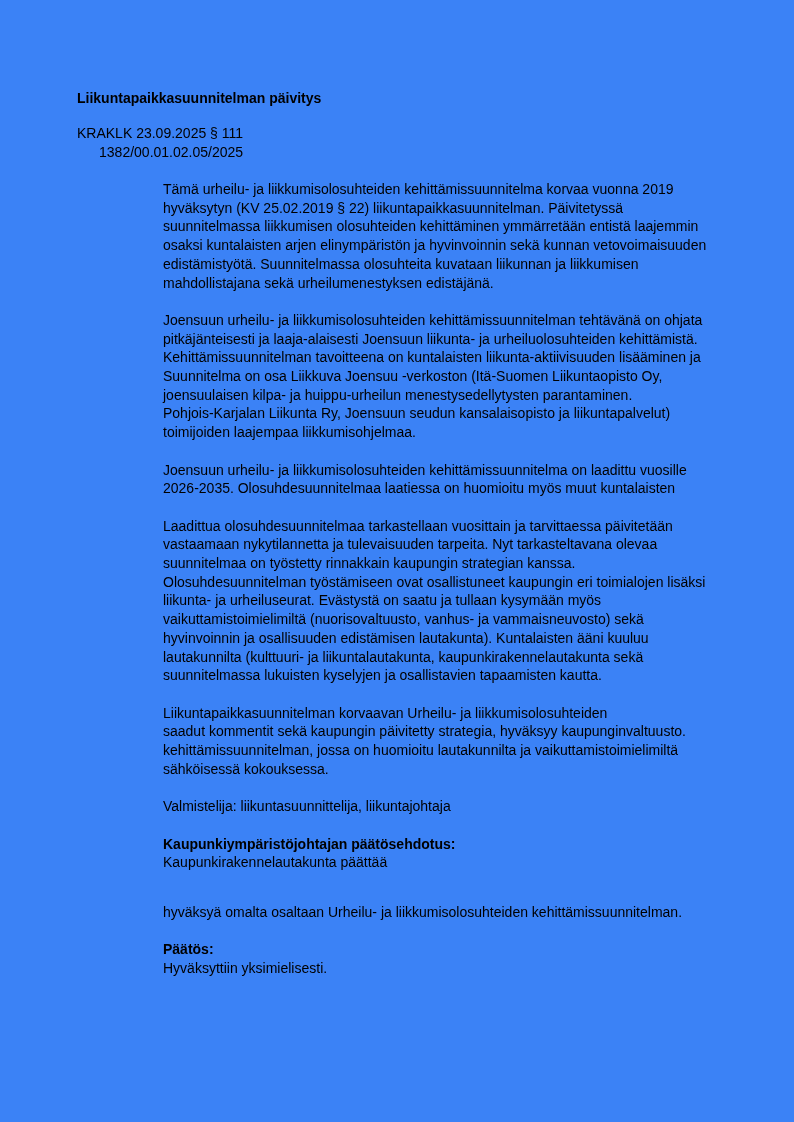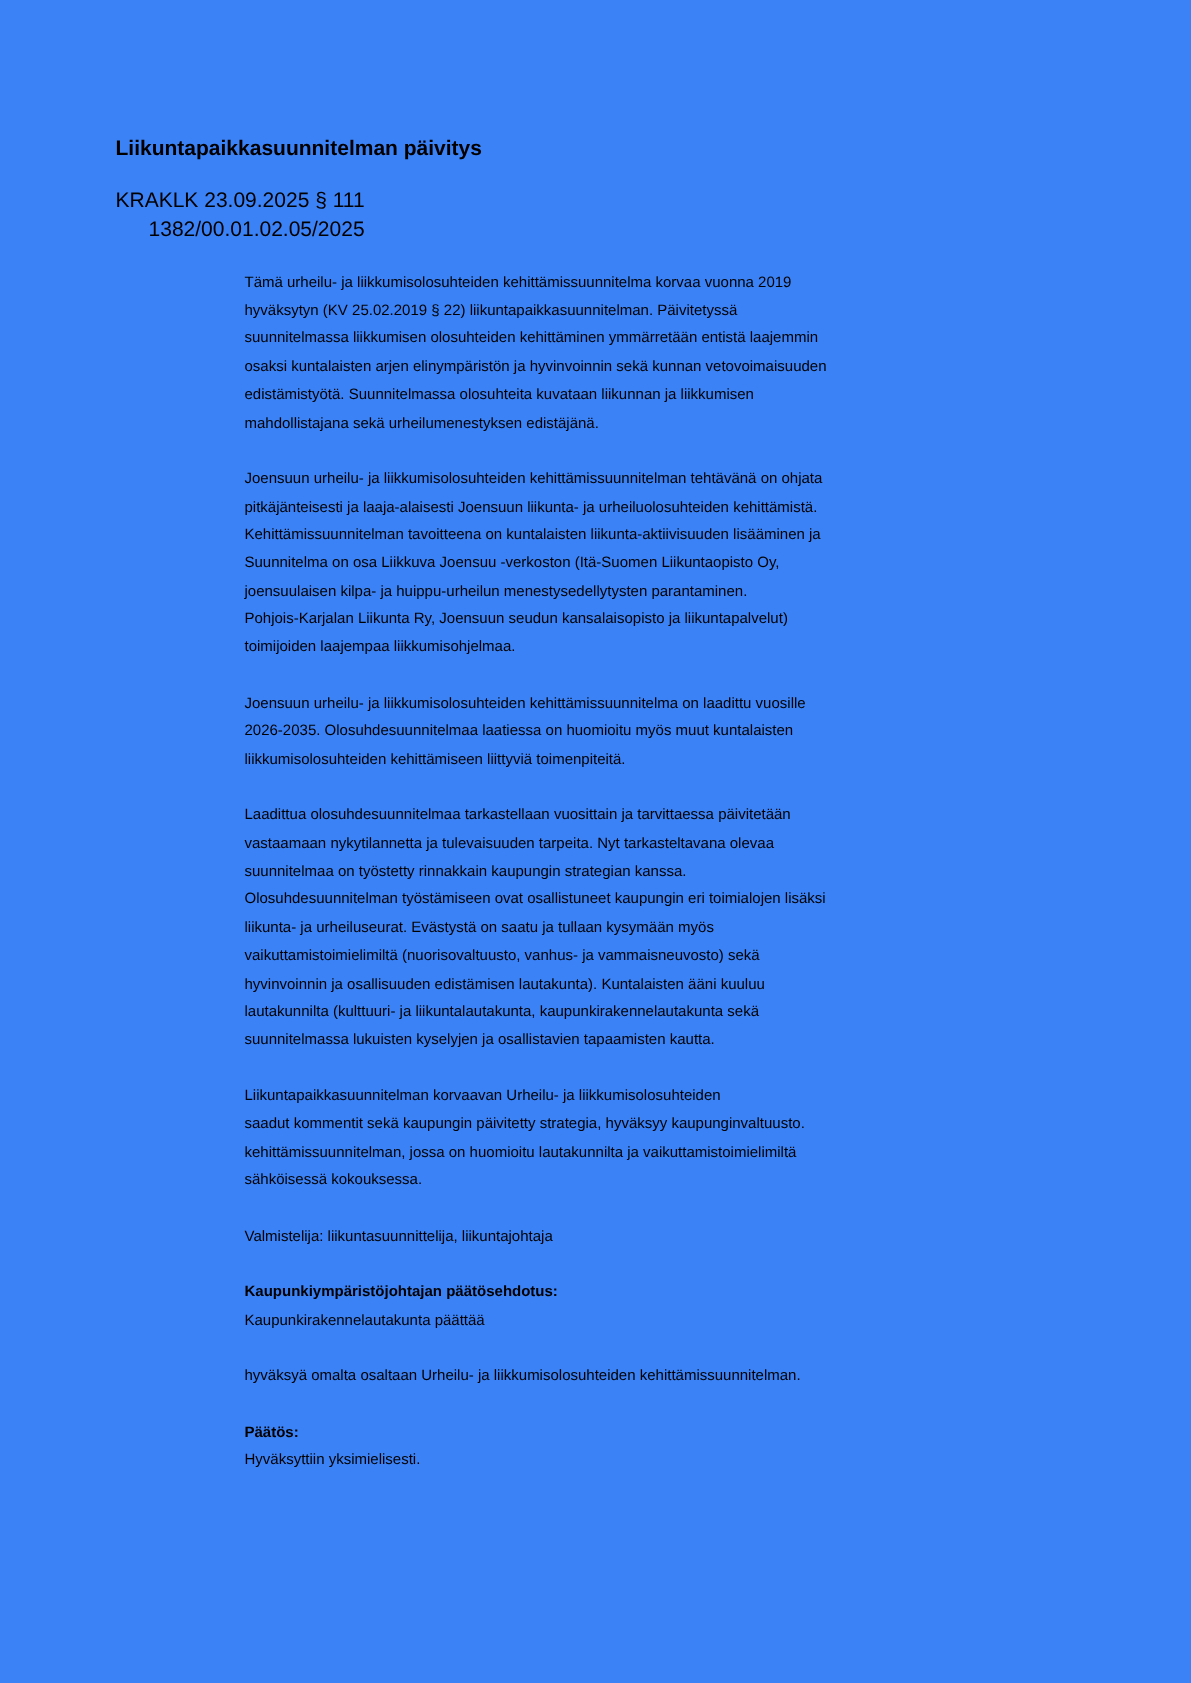--- a/index.html
+++ b/index.html
@@ -2,21 +2,21 @@
 <html><head>
 <meta charset="utf-8">
 <style>
   html, body { margin: 0; padding: 0; background: #ffffff; }
   body { width: 794px; height: 1122px; position: relative; overflow: hidden;
          font-family: "Liberation Sans", sans-serif; color: #000; }
   .page { position: absolute; left: 0; top: 0; width: 794px; height: 1122px; background: #3b82f6; padding-left: 33px; }
   .title { position: absolute; left: 77px; top: 89px; font-size: 14px; font-weight: bold; line-height: 18px; }
   .meta { position: absolute; left: 77px; top: 124px; font-size: 14px; line-height: 19px; text-align: right; }
   .meta div { white-space: nowrap; }
-  .body { position: absolute; left: 163px; top: 180px; width: 580px; font-size: 10px; line-height: 18.7px; }
+  .body { position: absolute; left: 163px; top: 180px; width: 580px; font-size: 14px; line-height: 18.7px; }
   .para { margin: 0 0 18.7px 0; }
   .para span.ln { display: block; white-space: nowrap; }
   .heading { font-weight: bold; }
 </style>
 </head>
 <body>
 
 <div class="page">
   <div class="title">Liikuntapaikkasuunnitelman päivitys</div>
 
@@ -40,21 +40,20 @@
           <span class="ln">pitkäjänteisesti ja laaja-alaisesti Joensuun liikunta- ja urheiluolosuhteiden kehittämistä.</span>
           <span class="ln">Kehittämissuunnitelman tavoitteena on kuntalaisten liikunta-aktiivisuuden lisääminen ja</span>
           <span class="ln">Suunnitelma on osa Liikkuva Joensuu -verkoston (Itä-Suomen Liikuntaopisto Oy,</span>
           <span class="ln">joensuulaisen kilpa- ja huippu-urheilun menestysedellytysten parantaminen.</span>
           <span class="ln">Pohjois-Karjalan Liikunta Ry, Joensuun seudun kansalaisopisto ja liikuntapalvelut)</span>
           <span class="ln">toimijoiden laajempaa liikkumisohjelmaa.</span>
         </div>
         <div class="para">
           <span class="ln">Joensuun urheilu- ja liikkumisolosuhteiden kehittämissuunnitelma on laadittu vuosille</span>
           <span class="ln">2026-2035. Olosuhdesuunnitelmaa laatiessa on huomioitu myös muut kuntalaisten</span>
-          <span class="ln">liikkumisolosuhteiden kehittämiseen liittyviä toimenpiteitä.</span>
         </div>
         <div class="para">
           <span class="ln">Laadittua olosuhdesuunnitelmaa tarkastellaan vuosittain ja tarvittaessa päivitetään</span>
           <span class="ln">vastaamaan nykytilannetta ja tulevaisuuden tarpeita. Nyt tarkasteltavana olevaa</span>
           <span class="ln">suunnitelmaa on työstetty rinnakkain kaupungin strategian kanssa.</span>
           <span class="ln">Olosuhdesuunnitelman työstämiseen ovat osallistuneet kaupungin eri toimialojen lisäksi</span>
           <span class="ln">liikunta- ja urheiluseurat. Evästystä on saatu ja tullaan kysymään myös</span>
           <span class="ln">vaikuttamistoimielimiltä (nuorisovaltuusto, vanhus- ja vammaisneuvosto) sekä</span>
           <span class="ln">hyvinvoinnin ja osallisuuden edistämisen lautakunta). Kuntalaisten ääni kuuluu</span>
           <span class="ln">lautakunnilta (kulttuuri- ja liikuntalautakunta, kaupunkirakennelautakunta  sekä</span>
@@ -65,21 +64,21 @@
           <span class="ln">saadut kommentit sekä kaupungin päivitetty strategia, hyväksyy kaupunginvaltuusto.</span>
           <span class="ln">kehittämissuunnitelman, jossa on huomioitu lautakunnilta  ja vaikuttamistoimielimiltä</span>
           <span class="ln">sähköisessä kokouksessa.</span>
         </div>
       </div>
 
     <div class="para">
       <span class="ln">Valmistelija: liikuntasuunnittelija,  liikuntajohtaja</span>
     </div>
 
-    <div class="para" style="margin-bottom:0">
+    <div class="para" style="margin-bottom:12px">
       <span class="ln heading">Kaupunkiympäristöjohtajan päätösehdotus:</span>
       <span class="ln">Kaupunkirakennelautakunta  päättää</span>
     </div>
     <div style="height:18.7px"></div>
     <div class="para">
       <span class="ln">hyväksyä omalta osaltaan Urheilu- ja liikkumisolosuhteiden kehittämissuunnitelman.</span>
     </div>
 
     <div class="para">
       <span class="ln heading">Päätös:</span>

